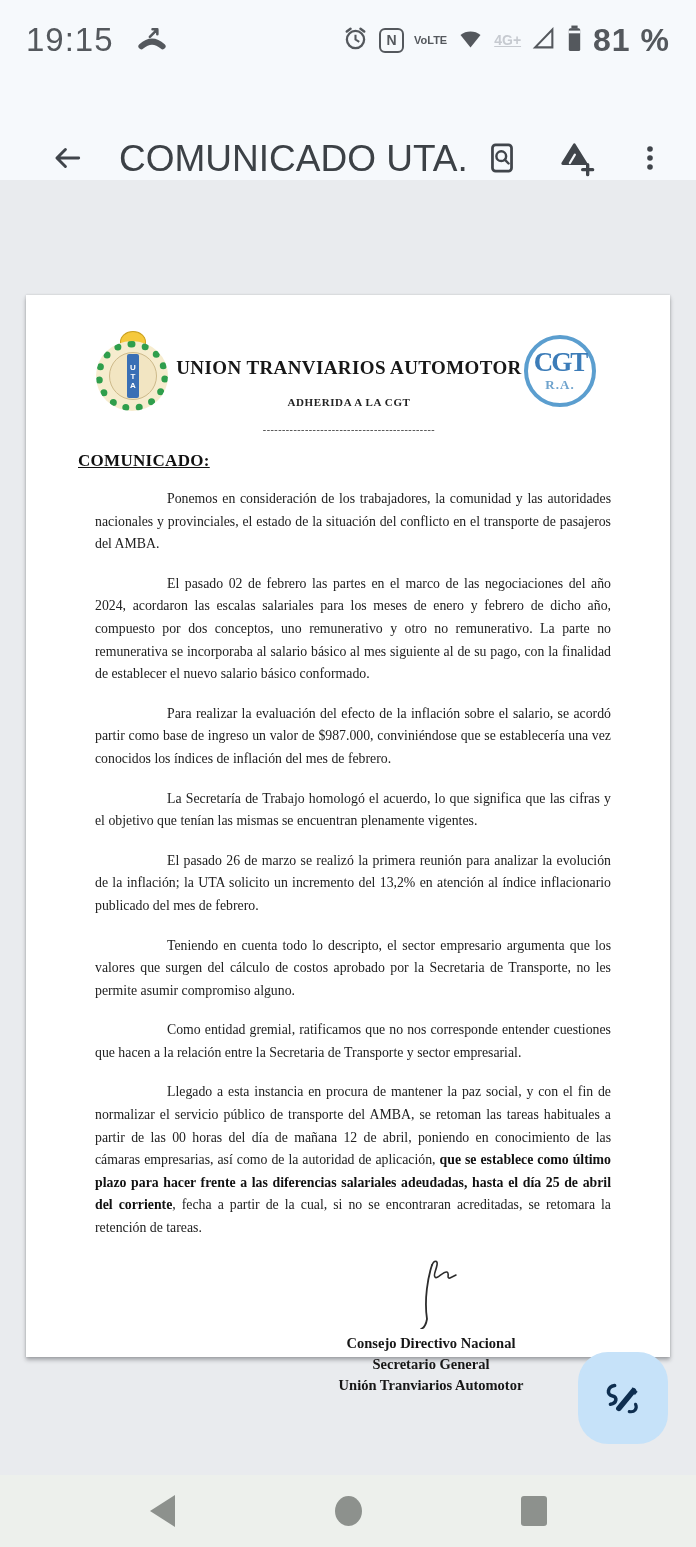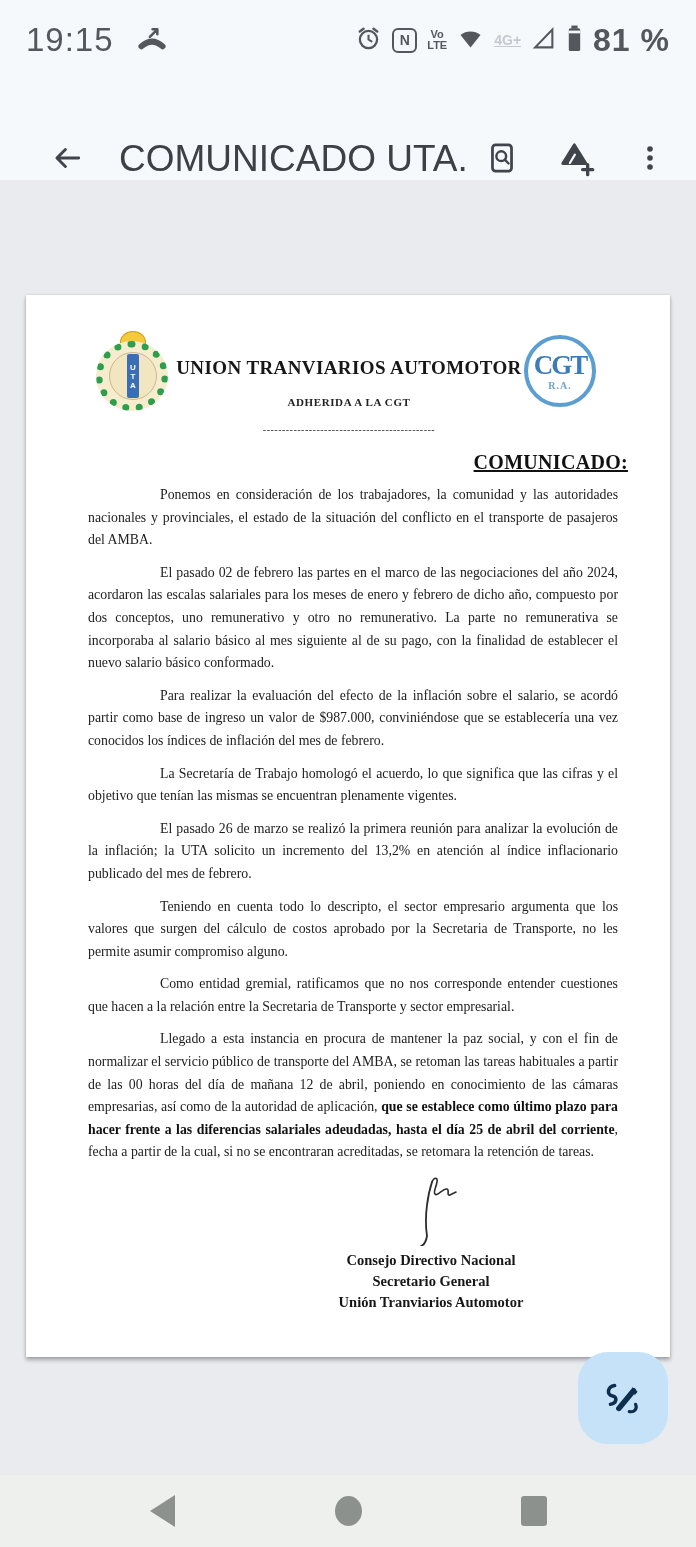--- a/index.html
+++ b/index.html
@@ -7,21 +7,21 @@
   body { font-family:"Liberation Sans", sans-serif; position:relative; overflow:hidden; background:#e9ebee; }
   .screen { position:absolute; inset:0; }
 
   
   .status-bar { position:absolute; left:0; top:0; width:696px; height:80px; background:#f6f9fc;
     display:flex; align-items:center; padding:0 26px; color:#54585d; }
   .sb-time { font-size:33px; letter-spacing:1px; }
   .sb-left-icons { margin-left:22px; display:flex; align-items:center; }
   .sb-right { margin-left:auto; display:flex; align-items:center; gap:10px; }
   .sb-net { font-size:14px; font-weight:bold; color:#c6cad0;text-decoration:underline; }
-  .sb-volte { display:flex; flex-direction:column; align-items:center; font-size:11px; font-weight:bold; line-height:11px; }
+  .sb-volte { display:flex; align-items:center; font-size:11px; font-weight:bold; line-height:11px; }
   .sb-nfc { width:25px; height:25px; border:2.5px solid #54585d; border-radius:6px; display:flex; align-items:center; justify-content:center;
     font-size:14px; font-weight:bold; }
   .sb-batt-text { font-size:32px; letter-spacing:1px;font-weight:bold; }
 
   
   .app-bar { position:absolute; left:0; top:80px; width:696px; height:100px; background:#f6f9fc;
     display:flex; align-items:flex-end; padding:0 24px 0 45px; }
   .ab-back { width:44px; height:44px; display:flex; align-items:center; justify-content:center; flex:none; cursor:pointer; }
   .ab-title { margin-left:30px; font-size:37px; color:#3c4146; white-space:nowrap; overflow:hidden; flex:1; }
   .ab-actions { display:flex; align-items:center; gap:30px; margin-left:10px; }
@@ -41,25 +41,25 @@
     display:flex; align-items:center; justify-content:center; }
   .uta-bar { width:12px; height:44px; background:#3a6fb5; border-radius:2px; color:#fff; font-size:8px; font-weight:bold;
     display:flex; flex-direction:column; align-items:center; justify-content:center; line-height:9px; font-family:"Liberation Sans",sans-serif; }
   .header-center { flex:1; text-align:center; padding-top:24px; }
   .org-name { font-size:19px; font-weight:bold; color:#171717; letter-spacing:.4px; }
   .affiliation { margin-top:17px; font-size:11px; font-weight:bold; color:#222; letter-spacing:.6px; }
   .divider { margin-top:16px; font-size:10px; color:#333; letter-spacing:.5px; }
   .cgt-logo { width:72px; height:72px; margin-right:32px; margin-top:2px; flex:none; border:4px solid #5b9ecf; border-radius:50%;
     display:flex; flex-direction:column; align-items:center; justify-content:center; background:#fff; }
   .cgt-text { font-family:"Liberation Serif", serif; font-size:27px; font-weight:bold; color:#3c7cb8; letter-spacing:-2px; line-height:26px; }
-  .cgt-sub { font-size:10px; color:#6fa3cd; font-weight:bold; margin-top:2px; letter-spacing:1px; }
-
-  .doc-heading { margin-top:16px; font-size:20px; font-weight:bold; text-decoration:underline; letter-spacing:.3px; color:#111;text-align:right; }
+  .cgt-sub { font-size:13px; color:#6fa3cd; font-weight:bold; margin-top:2px; letter-spacing:1px; }
+
+  .doc-heading { margin-top:16px; font-size:17px; font-weight:bold; text-decoration:underline; letter-spacing:.3px; color:#111; }
   .doc-body { margin-top:7px; }
-  .doc-body p { font-size:13.8px; line-height:22.6px; text-align:justify; text-indent:72px; color:#212121; margin:10px; }
+  .doc-body p { font-size:13.8px; line-height:22.6px; text-align:justify; text-indent:72px; color:#212121; margin:17px; }
   .seg-bold { font-weight:bold; color:#111; }
 
   .sig-squiggle { margin:6px 0 0 326px; }
   .sig-block { width:250px; margin:0 0 0 228px; text-align:center; font-size:14.5px; font-weight:bold; line-height:21px; color:#161616; }
 
   
   .fab { position:absolute; left:578px; top:1352px; width:90px; height:92px; border-radius:30px; background:#c6e2f9;
     display:flex; align-items:center; justify-content:center; cursor:pointer; border:none; }
 
   

